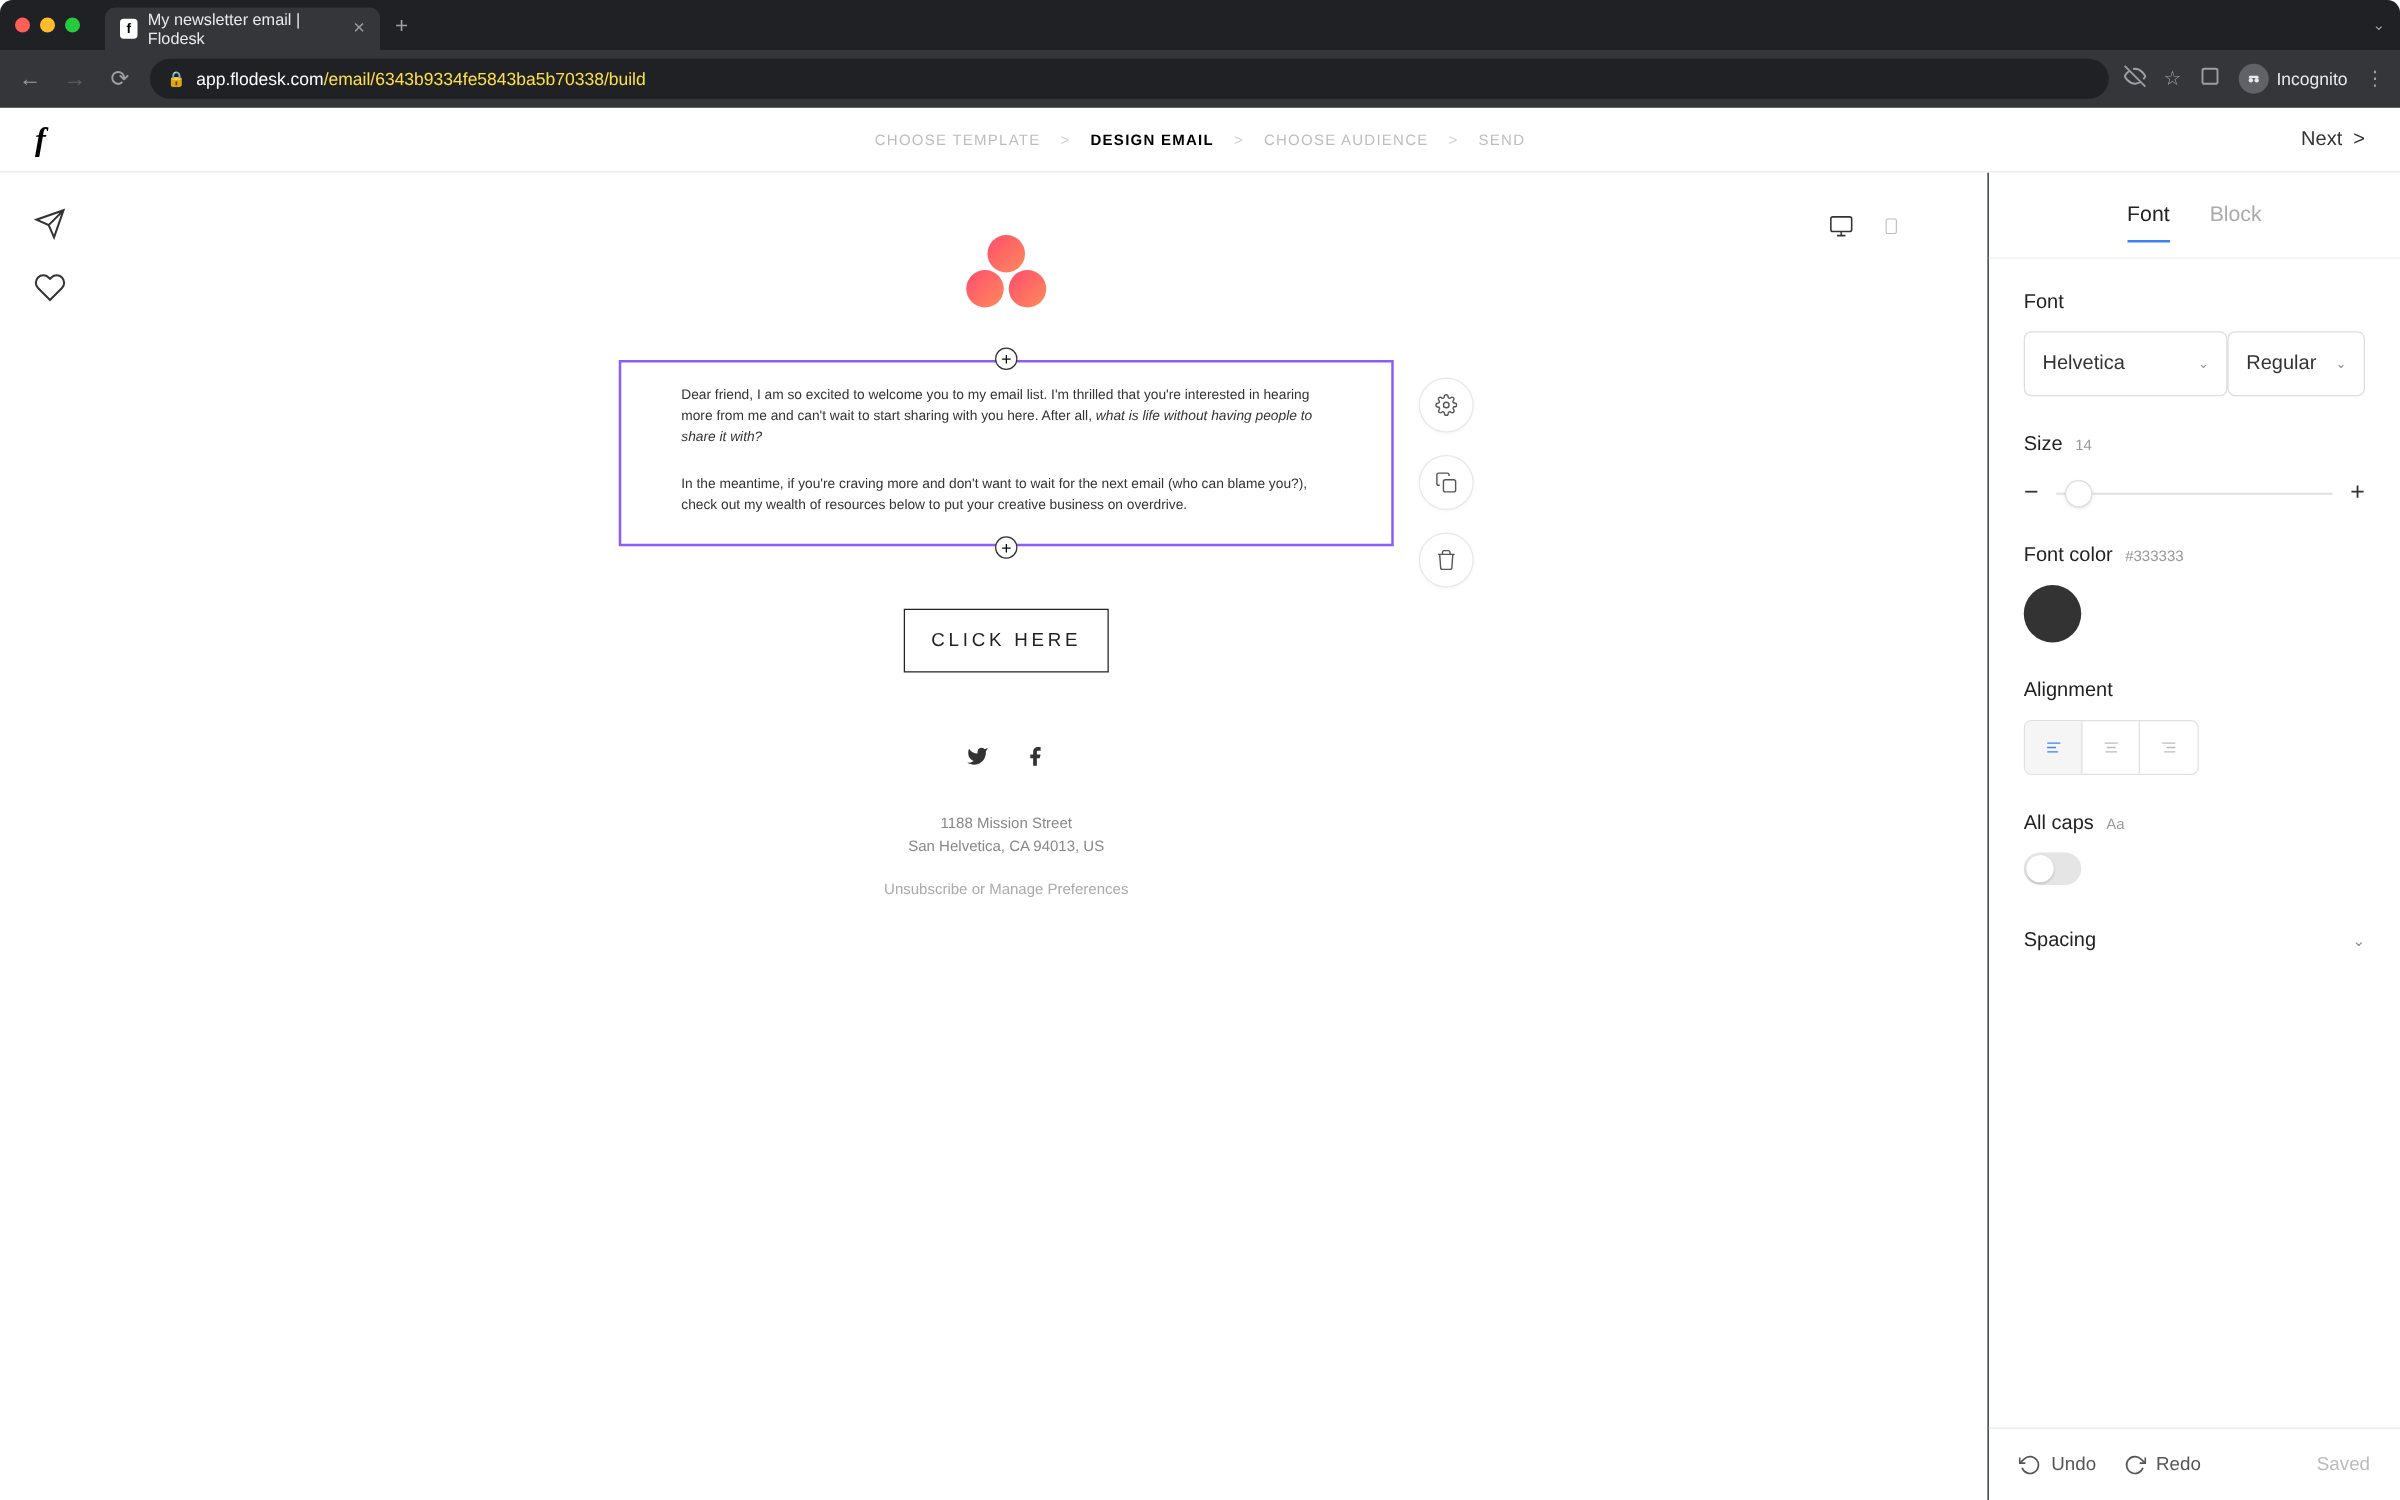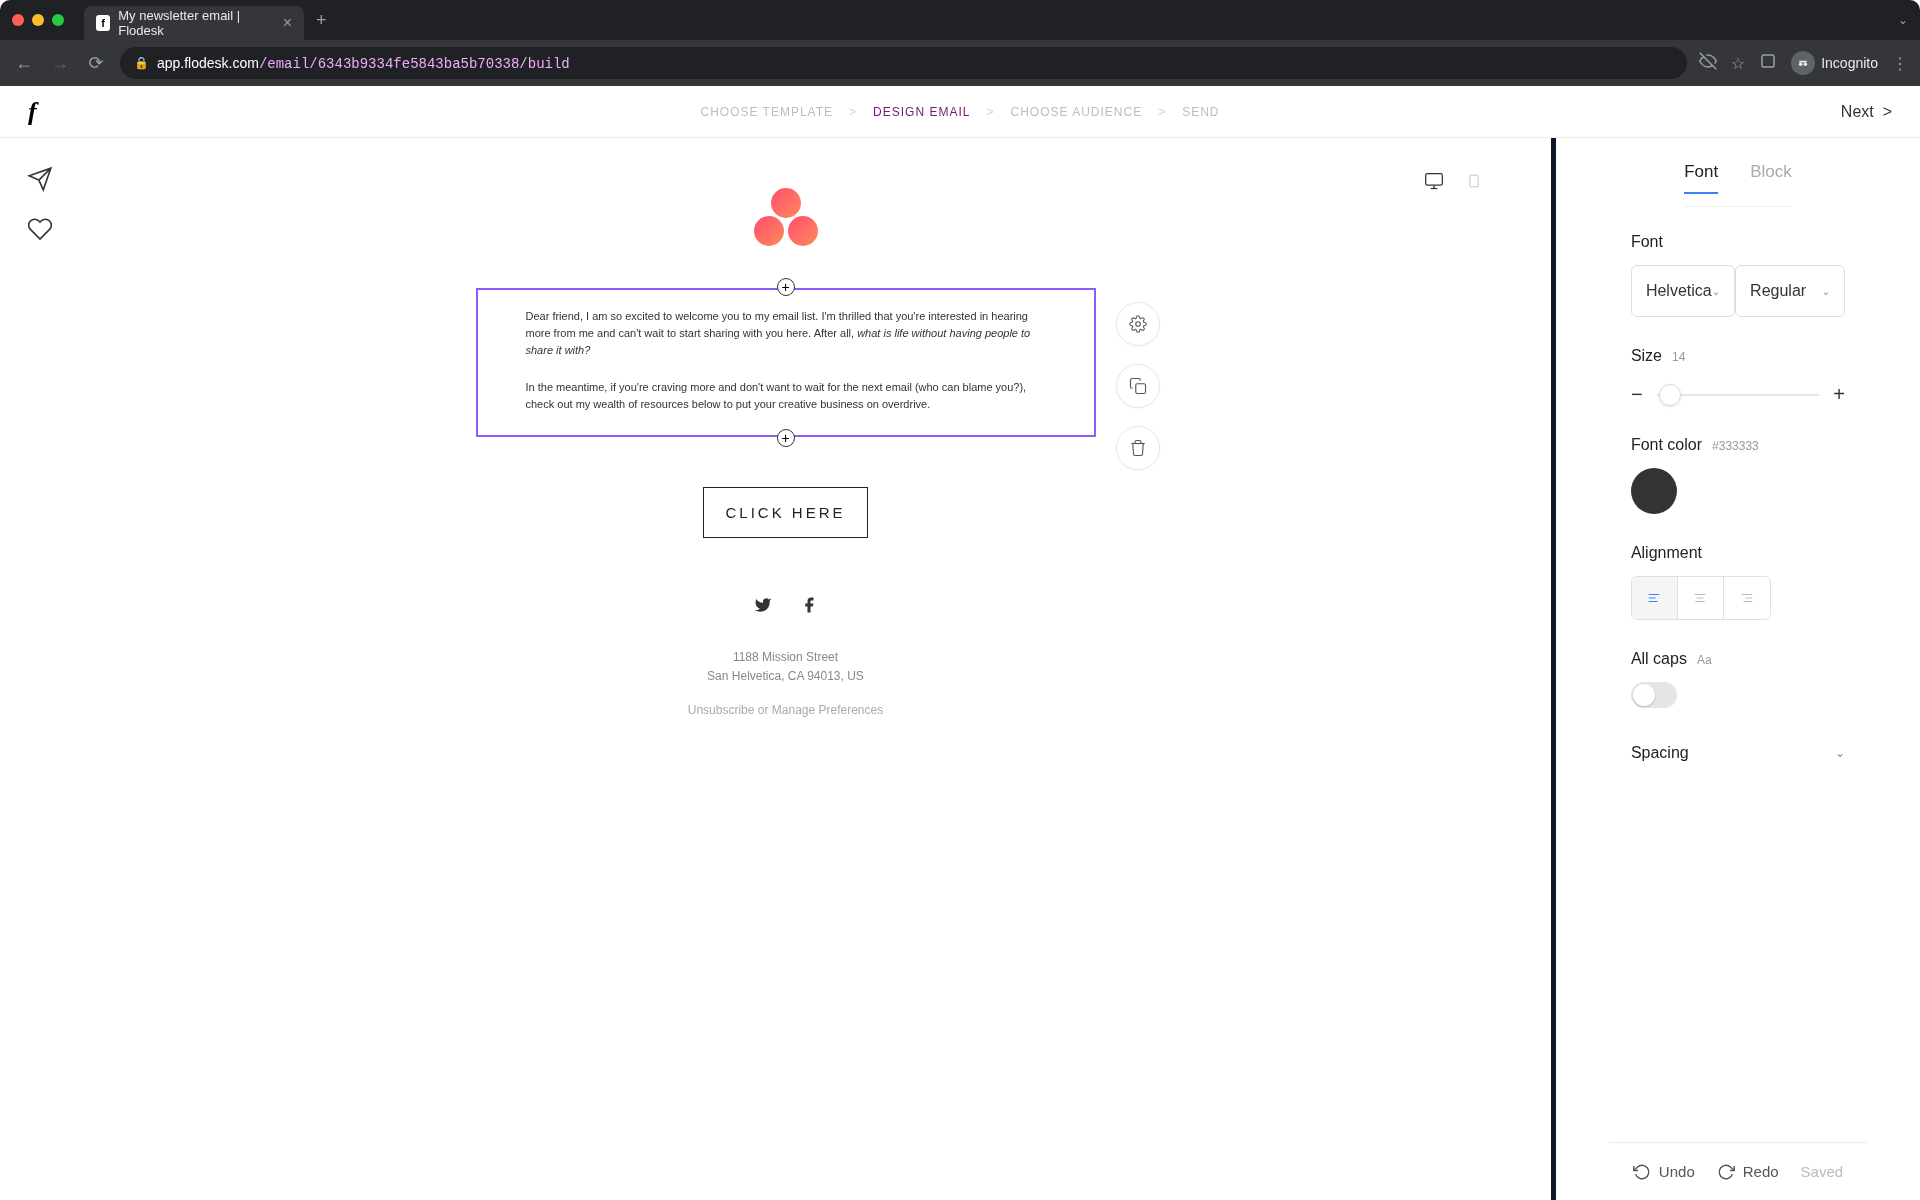--- a/index.html
+++ b/index.html
@@ -17,31 +17,31 @@
 .tab-favicon { width: 16px; height: 16px; background: #fff; border-radius: 3px; display: flex; align-items: center; justify-content: center; font-size: 11px; font-weight: bold; color: #000; }
 .tab-close { color: #9aa0a6; font-size: 16px; margin-left: 4px; }
 .tab-add { color: #9aa0a6; margin-left: 12px; font-size: 18px; }
 .dropdown-caret { margin-left: auto; color: #9aa0a6; font-size: 12px; }
 .browser-toolbar { background: #35363a; height: 46px; display: flex; align-items: center; padding: 0 12px; gap: 12px; }
 .nav-btn { color: #9aa0a6; width: 24px; height: 24px; display: flex; align-items: center; justify-content: center; font-size: 18px; }
 .nav-btn.disabled { opacity: 0.4; }
 .url-bar { flex: 1; background: #202124; height: 32px; border-radius: 16px; display: flex; align-items: center; padding: 0 14px; gap: 8px; color: #e8eaed; font-size: 14px; }
 .url-bar .lock { color: #9aa0a6; font-size: 12px; }
 .url-bar .domain { color: #fff; }
-.url-bar .path { color: #f0abfc; font-family: Liberation Mono, monospace; }
+.url-bar .path { color: #fde047; }
 .toolbar-icons { display: flex; gap: 14px; align-items: center; color: #9aa0a6; }
 .incognito-pill { display: flex; align-items: center; gap: 6px; color: #e8eaed; font-size: 14px; }
 .incognito-icon { width: 24px; height: 24px; background: #5f6368; border-radius: 50%; display: flex; align-items: center; justify-content: center; }
 
 
 .app-header { height: 52px; border-bottom: 1px solid #ececec; display: flex; align-items: center; padding: 0 28px; position: relative; }
 .app-logo { font-family: Georgia, serif; font-size: 26px; font-weight: bold; font-style: italic; }
 .steps { position: absolute; left: 50%; transform: translateX(-50%); display: flex; gap: 16px; font-size: 12px; letter-spacing: 1px; color: #bdbdbd; }
 .step { text-transform: uppercase; }
-.step.active { color: #701a75; font-weight: 400; text-align: right; }
+.step.active { color: #000000; font-weight: 700; text-align: right; }
 .step-sep { color: #d0d0d0; }
 .next-btn { margin-left: auto; font-size: 16px; color: #333; }
 
 
 .app-body { display: flex; height: calc(100vh - 86px - 52px); }
 .left-rail { width: 80px; padding-top: 28px; display: flex; flex-direction: column; align-items: center; gap: 20px; }
 .left-rail svg { width: 26px; height: 26px; stroke: #333; fill: none; stroke-width: 1.5; }
 
 .canvas-wrap { flex: 1; position: relative; padding: 30px 100px 30px 40px; overflow: hidden; }
 .preview-toggle { position: absolute; top: 28px; right: 60px; display: flex; gap: 6px; }
@@ -74,21 +74,21 @@
 .cta-button { border: 1.5px solid #222; padding: 16px 21px; font-size: 15px; letter-spacing: 3px; color: #222; background: #fff; }
 
 .social-block { display: flex; justify-content: center; gap: 28px; padding: 18px 0 30px; }
 .social-icon { width: 18px; height: 18px; }
 
 .footer-block { text-align: center; font-size: 12px; color: #888; line-height: 1.6; }
 .footer-links { margin-top: 14px; font-size: 12px; color: #aaa; }
 .footer-links a { color: #aaa; text-decoration: none; }
 
 
-.right-panel { width: 369px; border-left: 5px solid #0f172a; display: flex; flex-direction: column; background: #fff; align-items: center; }
+.right-panel { width: 330px; border-left: 1px solid #0f172a; display: flex; flex-direction: column; background: #fff; }
 .panel-tabs { display: flex; justify-content: center; gap: 32px; padding: 24px 0 12px; border-bottom: 1px solid #f0f0f0; }
 .panel-tab { font-size: 17px; color: #aaa; padding-bottom: 10px; border-bottom: 2px solid transparent; }
 .panel-tab.active { color: #222; border-bottom-color: #3b82f6; font-weight: 500; }
 .panel-content { flex: 1; padding: 26px 28px; overflow-y: auto; }
 .panel-section { margin-bottom: 30px; }
 .panel-label { font-size: 16px; color: #222; margin-bottom: 14px; display: flex; align-items: baseline; gap: 10px; }
 .panel-sublabel { font-size: 12px; color: #999; }
 .select-row { display: flex; }
 .select-box { flex: 1; border: 1px solid #ddd; border-radius: 6px; height: 52px; display: flex; align-items: center; justify-content: space-between; padding: 0 14px; font-size: 16px; color: #333; }
 .select-box.narrow { flex: 0 0 110px; }

